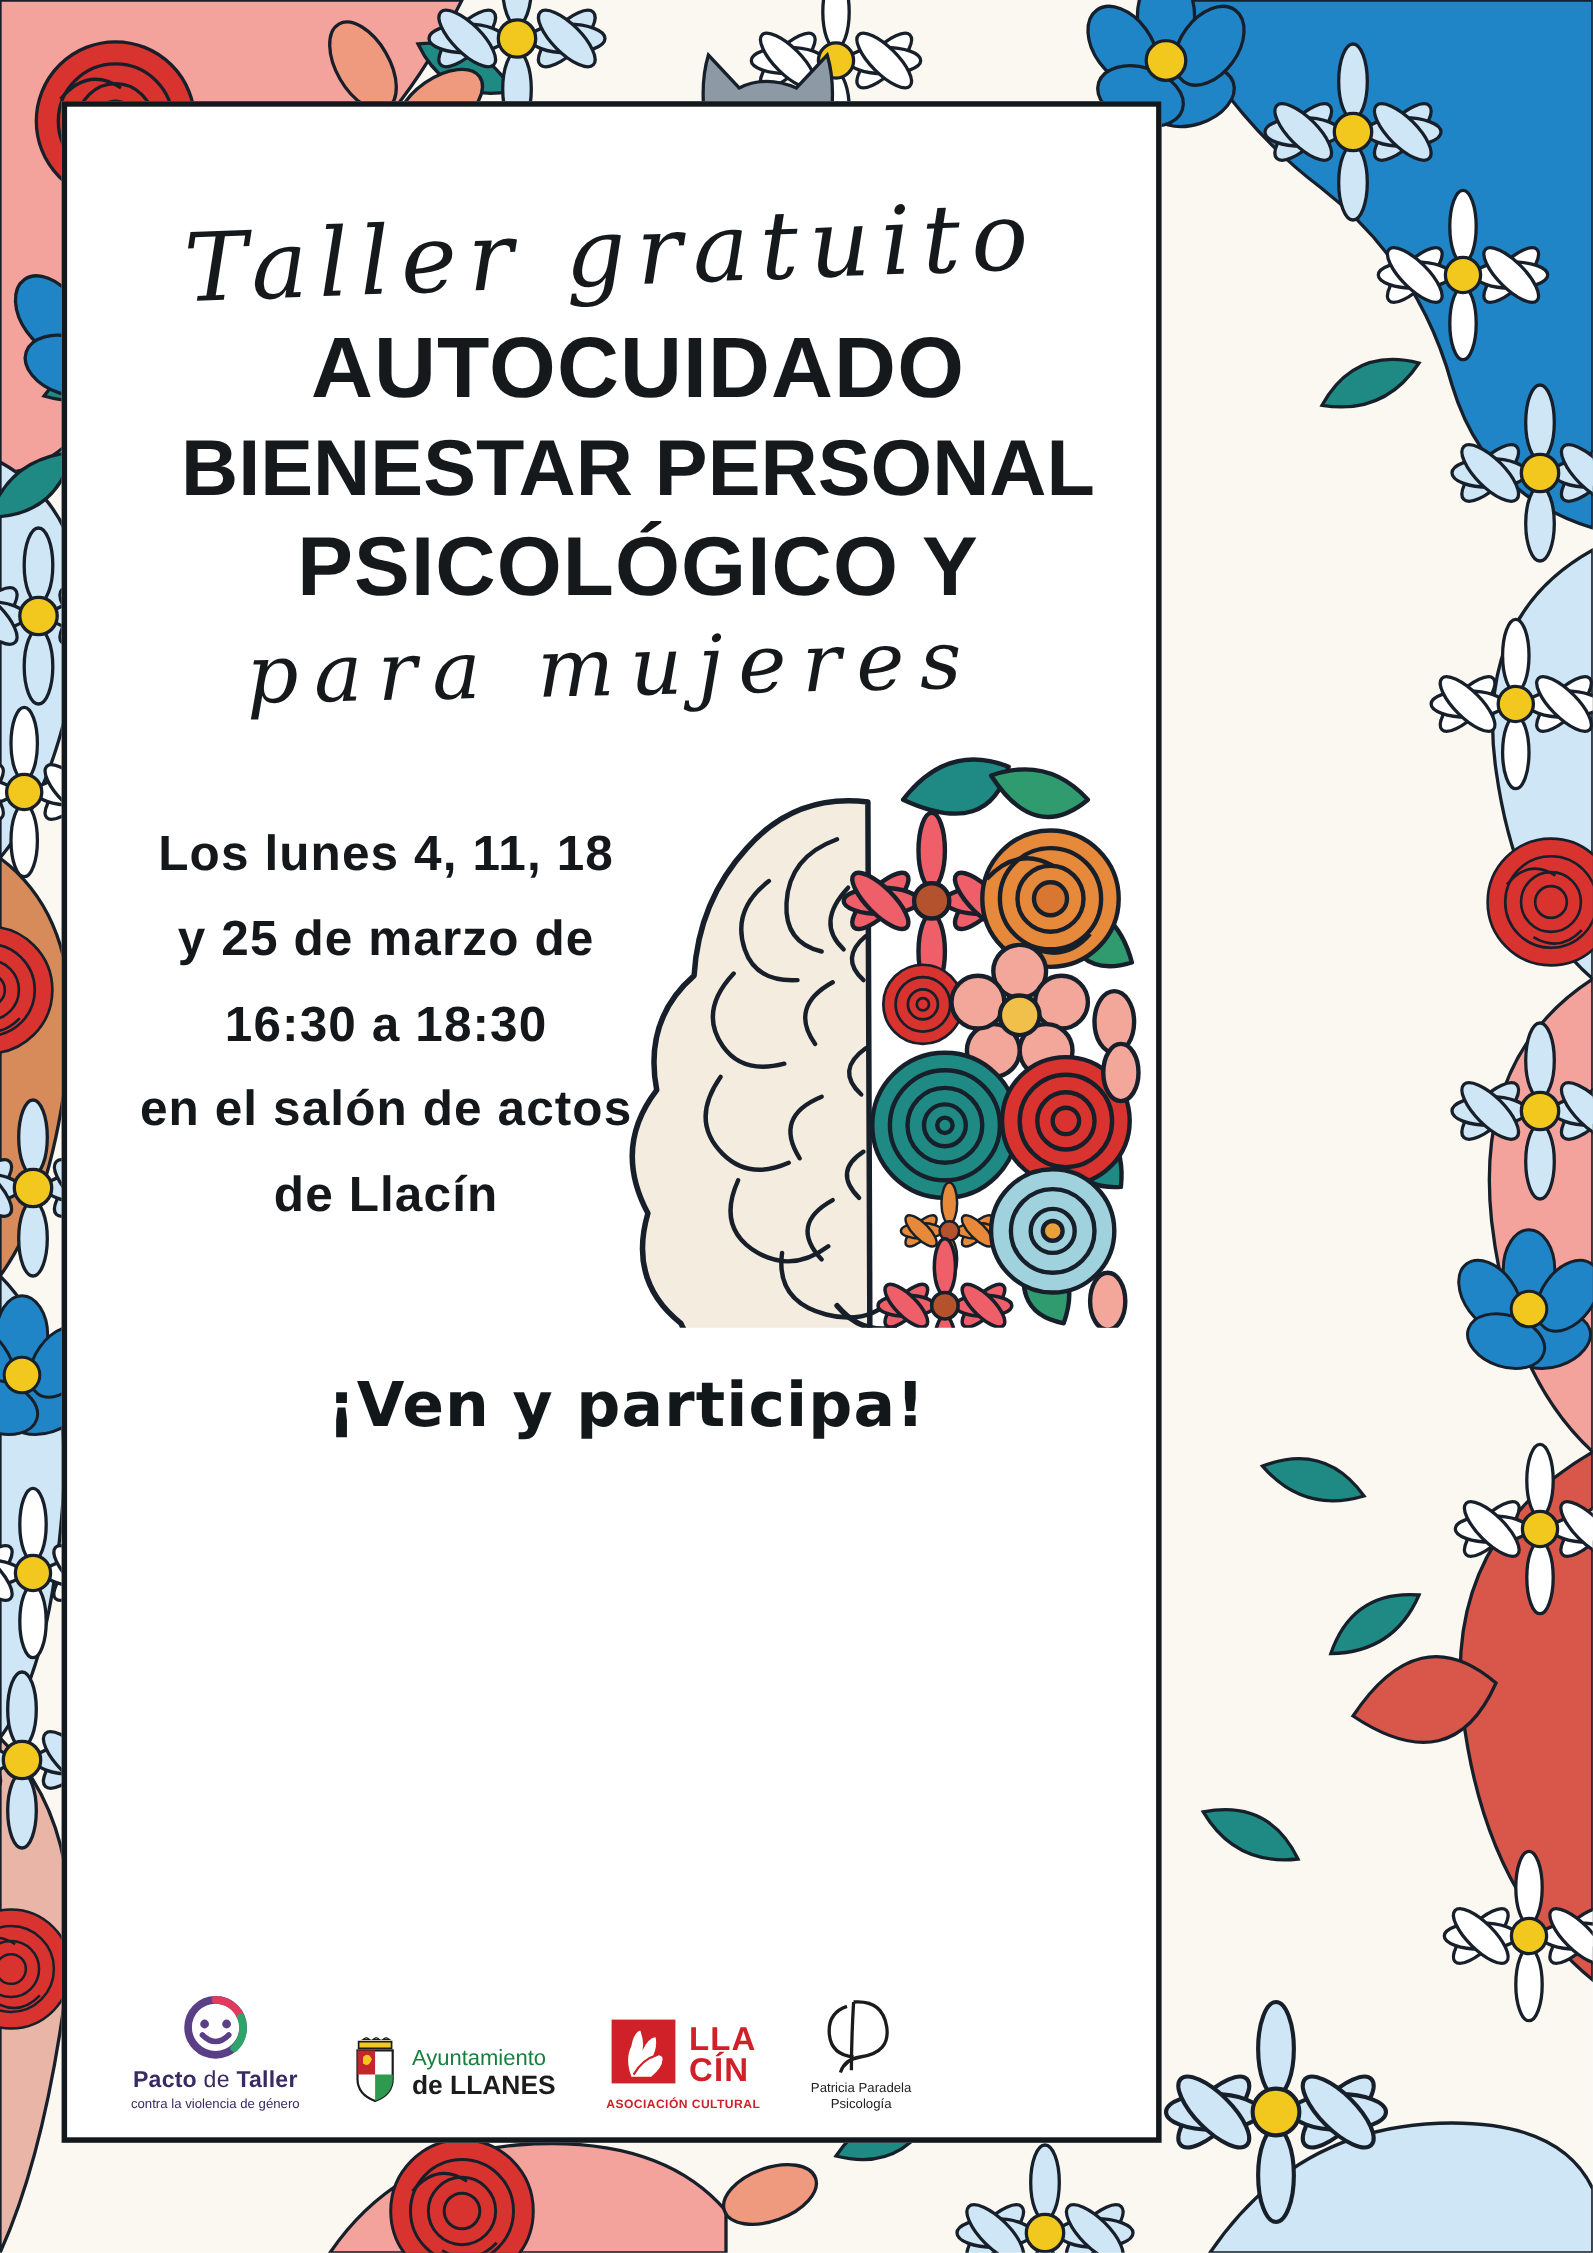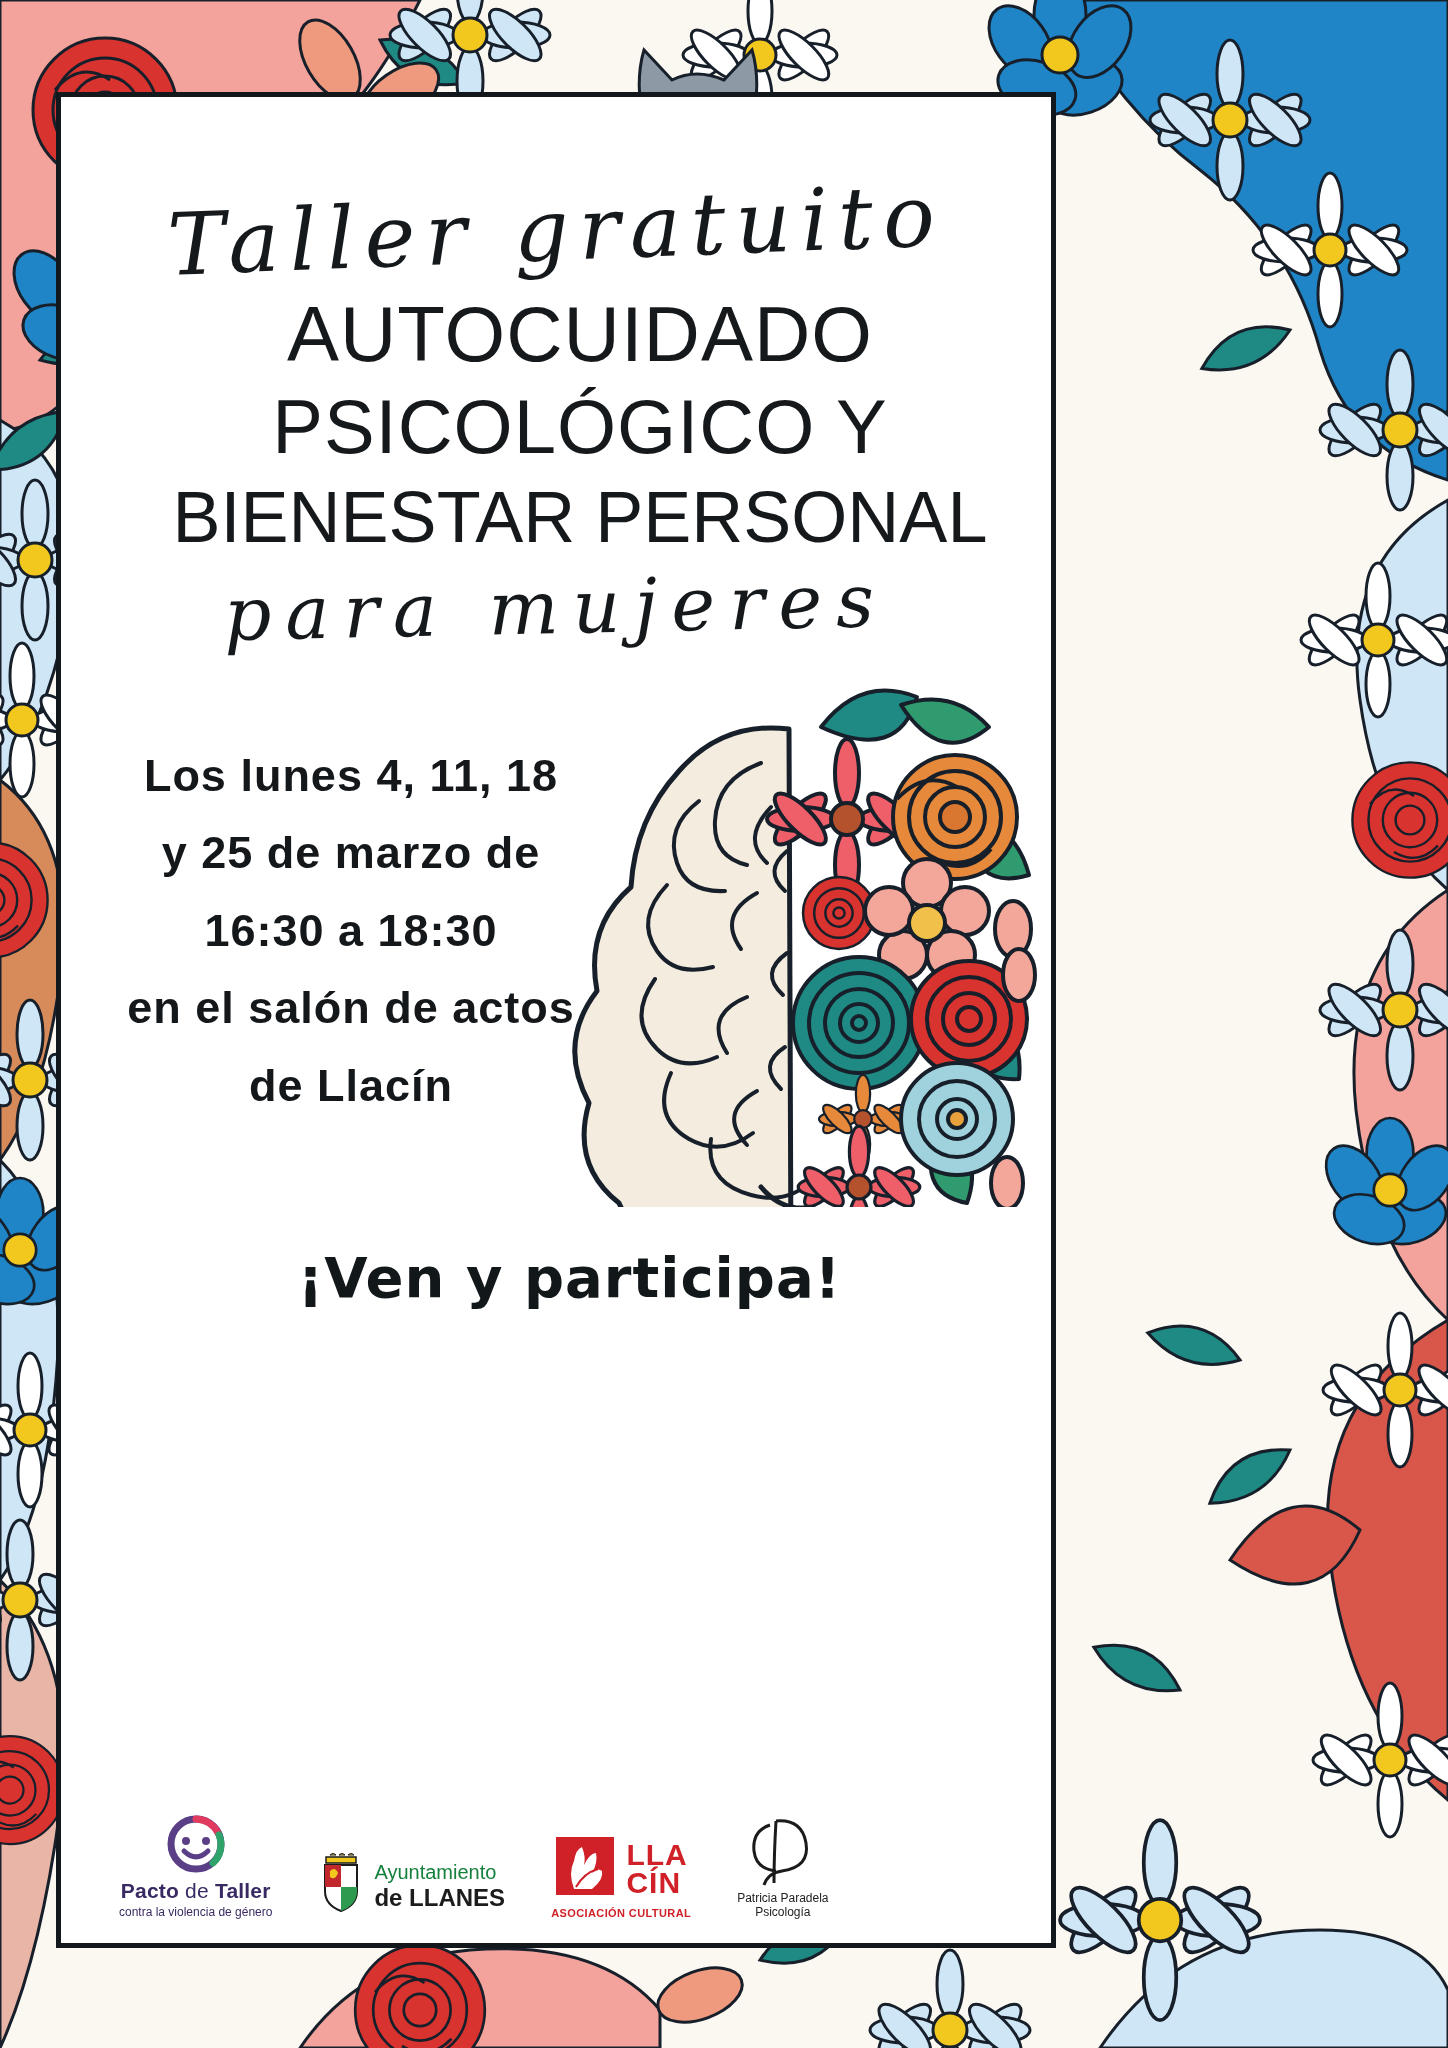--- a/index.html
+++ b/index.html
@@ -53,21 +53,21 @@
     font-family: "DejaVu Serif", serif;
     font-style: italic;
     font-size: 86px;
     letter-spacing: 10px;
     line-height: 1;
     transform: rotate(-2.2deg);
     white-space: nowrap;
   }
   .title-line {
     font-family: "Liberation Sans", sans-serif;
-    font-weight: 400;
+    font-weight: 700;
     letter-spacing: 1px;
     line-height: 1.12;
     padding-left: 48px;
   }
   .t1 { font-size: 78px; margin-top: 18px; }
   .t2 { font-size: 76px; margin-top: 6px; }
   .t3 { font-size: 72px; margin-top: 8px; letter-spacing: 0px; }
   .script-bottom {
     font-family: "DejaVu Serif", serif;
     font-style: italic;
@@ -287,22 +287,22 @@
       <use href="#orangepetal" x="0" y="0" transform="translate(700,1995) rotate(-20)"></use>
       <use href="#daisy" x="0" y="0" transform="translate(950,2030)"></use>
     </svg>
   </div>
 
   <div class="card">
 
     <div class="headline">
       <div class="script-top">Taller gratuito</div>
       <div class="title-line t1">AUTOCUIDADO</div>
+      <div class="title-line t3">BIENESTAR PERSONAL</div>
       <div class="title-line t2">PSICOLÓGICO Y</div>
-      <div class="title-line t3">BIENESTAR PERSONAL</div>
       <div class="script-bottom">para mujeres</div>
     </div>
 
     <div class="details">
       <div>Los lunes 4, 11, 18</div>
       <div>y 25 de marzo de</div>
       <div>16:30 a 18:30</div>
       <div>en el salón de actos</div>
       <div>de Llacín</div>
     </div>

